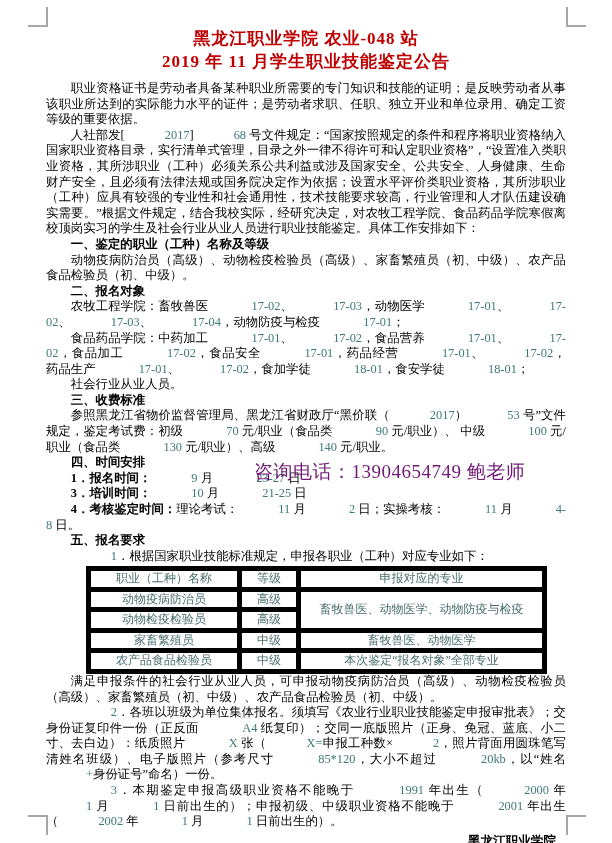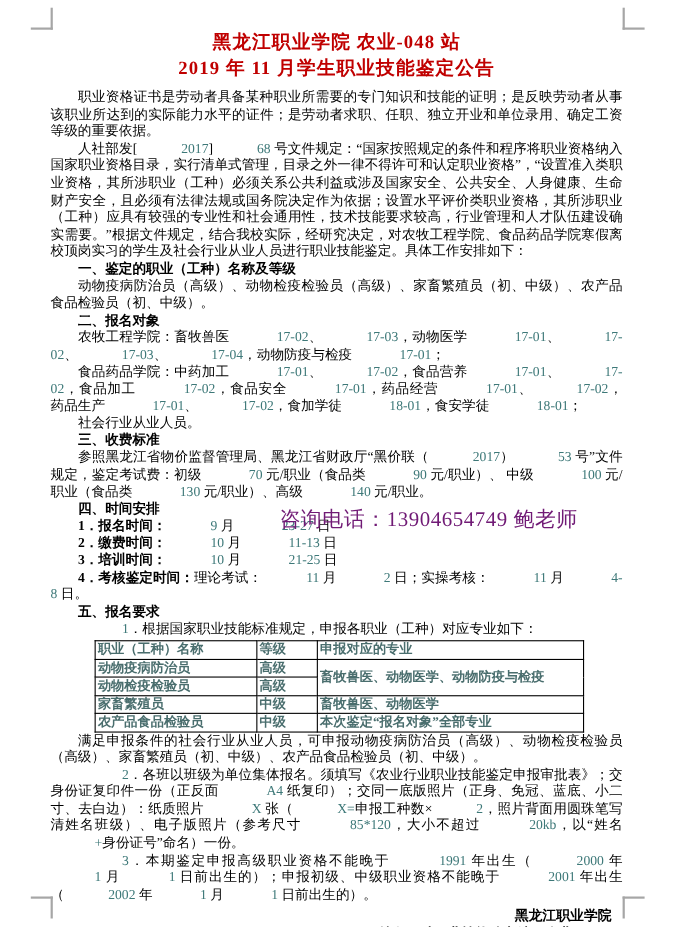--- a/index.html
+++ b/index.html
@@ -15,21 +15,21 @@
   .crop.br{left:566px;top:815px;border-left:2px solid #a6a6a6;border-top:2px solid #a6a6a6;}
 
   .doc{position:absolute;left:46px;top:27px;width:520px;}
   .title{line-height:23px;text-align:center;font-weight:bold;font-size:17px;color:#c00000;letter-spacing:1px;}
   .doc-body{margin-top:8px;font-size:12.4px;line-height:15.6px;text-align:justify;}
   .doc-body p{margin:0;text-indent:2em;}
   .heading{font-weight:bold;}
   .bold{font-weight:bold;}
   .num{color:#3d7878;padding-left:40px;}
   table.req{border-collapse:collapse;margin:2px 0 0 40px;width:437px;font-size:12px;color:#4a6e6e;table-layout:fixed;}
-  table.req td,table.req th{border:1px solid #000000;padding:1px 2px;line-height:13.5px;font-weight:bold;}
+  table.req td,table.req th{border:5px solid #000000;text-align:center;padding:1px 2px;line-height:13.5px;font-weight:normal;}
   .col-name{width:142px;}.col-level{width:50px;}.col-major{width:237px;}
   .sig{margin-top:3px;width:256px;margin-left:auto;margin-right:10px;text-align:right;font-weight:bold;font-size:12.6px;line-height:17px;}
   .consult{position:absolute;left:254px;top:459px;font-size:19px;color:#701a75;white-space:nowrap;letter-spacing:0.5px;}
 </style>
 </head>
 <body>
 
 <div class="crop tl"></div>
 <div class="crop tr"></div>
 <div class="crop bl"></div>
@@ -49,21 +49,20 @@
     <p class="heading">二、报名对象</p>
     <p class="tint-num">农牧工程学院：畜牧兽医 <span class="num">17-02</span>、<span class="num">17-03</span>，动物医学 <span class="num">17-01</span>、<span class="num">17-02</span>、<span class="num">17-03</span>、<span class="num">17-04</span>，动物防疫与检疫 <span class="num">17-01</span>；</p>
     <p class="tint-num">食品药品学院：中药加工 <span class="num">17-01</span>、<span class="num">17-02</span>，食品营养 <span class="num">17-01</span>、<span class="num">17-02</span>，食品加工 <span class="num">17-02</span>，食品安全 <span class="num">17-01</span>，药品经营 <span class="num">17-01</span>、<span class="num">17-02</span>，药品生产 <span class="num">17-01</span>、<span class="num">17-02</span>，食加学徒 <span class="num">18-01</span>，食安学徒 <span class="num">18-01</span>；</p>
     <p class="tint-num">社会行业从业人员。</p>
 
     <p class="heading">三、收费标准</p>
     <p class="tint-num">参照黑龙江省物价监督管理局、黑龙江省财政厅“黑价联（<span class="num">2017</span>）<span class="num">53</span> 号”文件规定，鉴定考试费：初级 <span class="num">70</span> 元/职业（食品类 <span class="num">90</span> 元/职业）、 中级 <span class="num">100</span> 元/职业（食品类 <span class="num">130</span> 元/职业）、高级 <span class="num">140</span> 元/职业。</p>
 
     <p class="heading">四、时间安排</p>
     <p><span class="bold">1．报名时间：</span><span class="tint-num"><span class="num">9</span> 月 <span class="num">23-27</span> 日</span></p>
-    <p><span class="bold">2．缴费时间：</span><span class="tint-num"><span class="num">10</span> 月 <span class="num">11-13</span> 日</span></p>
     <p><span class="bold">3．培训时间：</span><span class="tint-num"><span class="num">10</span> 月 <span class="num">21-25</span> 日</span></p>
     <p><span class="bold">4．考核鉴定时间：</span><span class="tint-num">理论考试：<span class="num">11</span> 月 <span class="num">2</span> 日；实操考核：<span class="num">11</span> 月 <span class="num">4-8</span> 日。</span></p>
 
     <p class="heading">五、报名要求</p>
     <p class="tint-num"><span class="num">1</span>．根据国家职业技能标准规定，申报各职业（工种）对应专业如下：</p>
 
     <table class="req">
       <tbody>
           <tr>
         <th class="col-name">职业（工种）名称</th>

